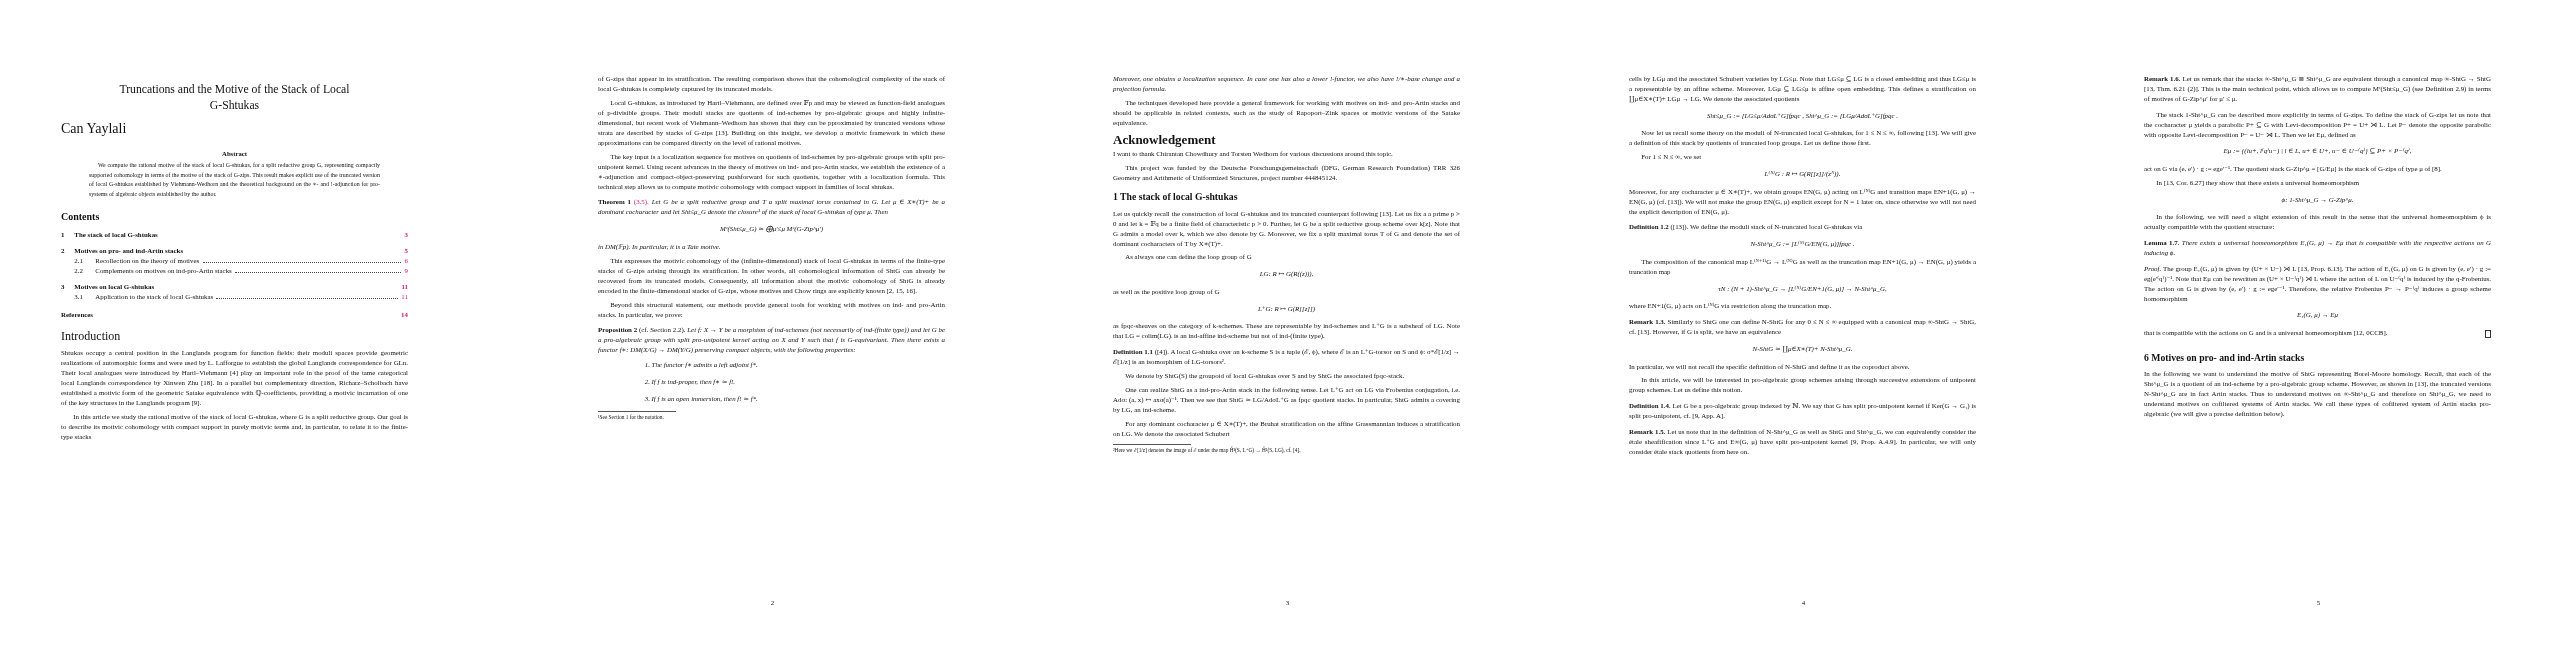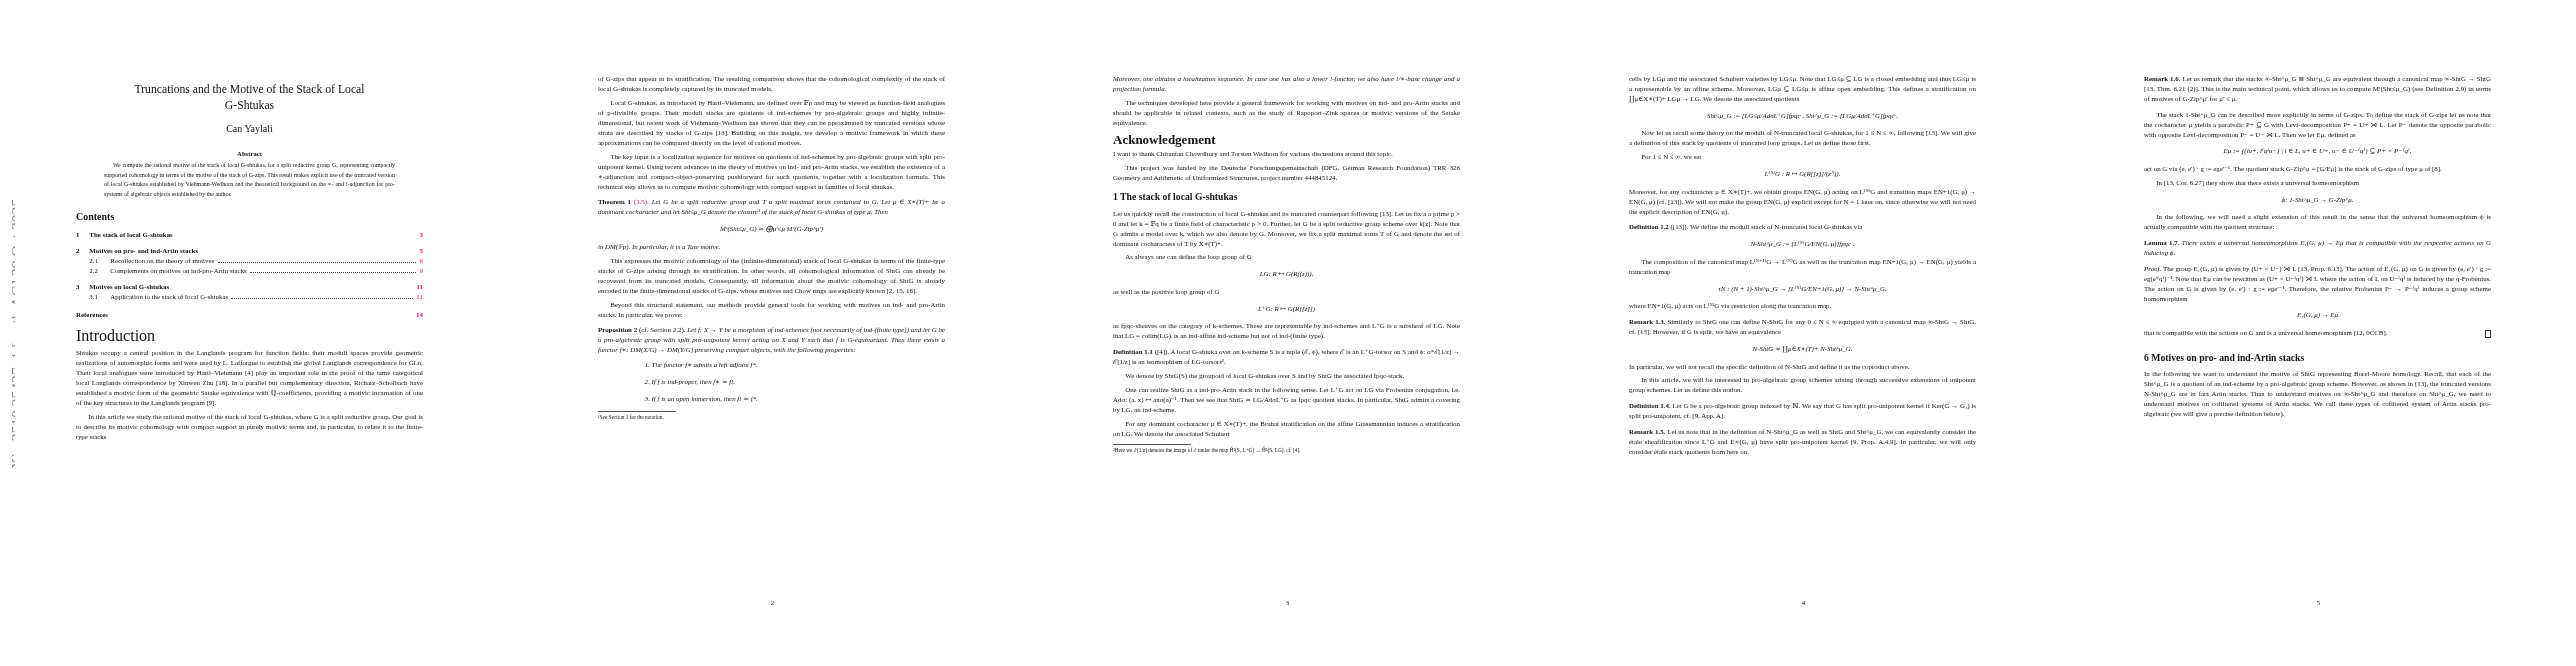--- a/index.html
+++ b/index.html
@@ -8,21 +8,21 @@
   .col{position:absolute;left:83px;width:347px;font-size:6.9px;line-height:10px;text-align:justify;}
   .p1 .col{left:61px;width:347px;}
   p{margin:0 0 3.9px 0;}
   .ind{text-indent:12.2px;}
   .it{font-style:italic;}
   .b{font-weight:bold;}
   .ref{color:#d4147a;}
   .eq{text-align:center;margin:6.7px 0 7.8px 0;font-style:italic;}
   .pgnum{position:absolute;top:599px;width:515px;text-align:center;font-size:6.9px;}
   .title{text-align:center;font-size:11.7px;line-height:15.6px;margin-top:82px;}
-  .author{text-align:center;font-size:10px;margin:11px 0 14.5px 0;}
+  .author{text-align:left;font-size:14px;margin:11px 0 14.5px 0;}
   .abs-h{text-align:center;font-weight:bold;font-size:6.7px;margin-bottom:2.2px;}
   .abs{font-size:5.9px;line-height:9.8px;margin:0 28px 12.2px 28px;text-indent:9px;text-align:justify;}
   .contents-h{font-size:10px;font-weight:bold;margin:3.3px 0 7.8px 0;}
   .toc-row{display:flex;justify-content:space-between;font-size:6.9px;line-height:10px;}
   .toc-row .n{width:13.3px;display:inline-block;}
   .toc-sec{font-weight:bold;margin-top:6.1px;}
   .toc-sub{padding-left:13.3px;}
   .toc-sub .n{width:21px;}
   .toc-pg{color:#d4147a;}
   .dots{flex:1;border-bottom:0.8px dotted #444;margin:0 3.3px 2.8px 3.3px;}
@@ -36,21 +36,21 @@
   .list li{list-style:none;margin-bottom:7.2px;}
   .qed{float:right;width:4.4px;height:5.6px;border:0.6px solid #333;margin-top:2.2px;}
 </style>
 </head>
 <body>
 
 <div class="arxiv">
     <span>arXiv:2510.25437v1  [math.AG]  29 Oct 2025</span>
   </div>
 
-<div class="page p1" style="left:15px;">
+<div class="page p1" style="left:0;">
   <div class="col" style="top:0;">
     <div class="title">
       <div>Truncations and the Motive of the Stack of Local</div>
       <div>G-Shtukas</div>
     </div>
     <div class="author">Can Yaylali</div>
     <div class="abs-h">Abstract</div>
     <p class="abs">We compute the rational motive of the stack of local G-shtukas, for a split reductive group G, representing compactly supported cohomology in terms of the motive of the stack of G-zips. This result makes explicit use of the truncated version of local G-shtukas established by Viehmann-Wedhorn and the theoretical background on the ∗- and !-adjunction for pro-systems of algebraic objects established by the author.</p>
     <div class="contents-h">Contents</div>
     <div>
@@ -82,21 +82,21 @@
           <span class="n">3.1</span>
           <span>Application to the stack of local G-shtukas</span>
           <span class="dots"></span>
           <span class="toc-pg">11</span>
         </div>
       <div class="toc-row toc-sec" style="margin-top:7.8px;">
           <span>References</span>
           <span class="toc-pg">14</span>
         </div>
     </div>
-    <h2 style="margin-top:11px;font-weight:normal;font-size:16px;">Introduction</h2>
+    <h2 style="margin-top:11px;font-weight:normal;font-size:12px;">Introduction</h2>
     <p>Shtukas occupy a central position in the Langlands program for function fields: their moduli spaces provide geometric realizations of automorphic forms and were used by L. Lafforgue to establish the global Langlands correspondence for GLn. Their local analogues were introduced by Hartl–Viehmann [4] play an important role in the proof of the tame categorical local Langlands correspondence by Xinwen Zhu [18]. In a parallel but complementary direction, Richarz–Scholbach have established a motivic form of the geometric Satake equivalence with ℚ-coefficients, providing a motivic incarnation of one of the key structures in the Langlands program [9].</p>
     <p class="ind">In this article we study the rational motive of the stack of local G-shtukas, where G is a split reductive group. Our goal is to describe its motivic cohomology with compact support in purely motivic terms and, in particular, to relate it to the finite-type stacks</p>
   </div>
 </div>
 
 <div class="page" style="left:515px;">
   <div class="col" style="top:74px;">
     <p>of G-zips that appear in its stratification. The resulting comparison shows that the cohomological complexity of the stack of local G-shtukas is completely captured by its truncated models.</p>
     <p class="ind">Local G-shtukas, as introduced by Hartl–Viehmann, are defined over 𝔽p and may be viewed as function-field analogues of p-divisible groups. Their moduli stacks are quotients of ind-schemes by pro-algebraic groups and highly infinite-dimensional, but recent work of Viehmann–Wedhorn has shown that they can be pproximated by truncated versions whose strata are described by stacks of G-zips [13]. Building on this insight, we develop a motivic framework in which these approximations can be compared directly on the level of rational motives.</p>
     <p class="ind">The key input is a localization sequence for motives on quotients of ind-schemes by pro-algebraic groups with split pro-unipotent kernel. Using recent advances in the theory of motives on ind- and pro-Artin stacks, we establish the existence of a ∗-adjunction and compact-object-preserving pushforward for such quotients, together with a localization formula. This technical step allows us to compute motivic cohomology with compact support in families of local shtukas.</p>

